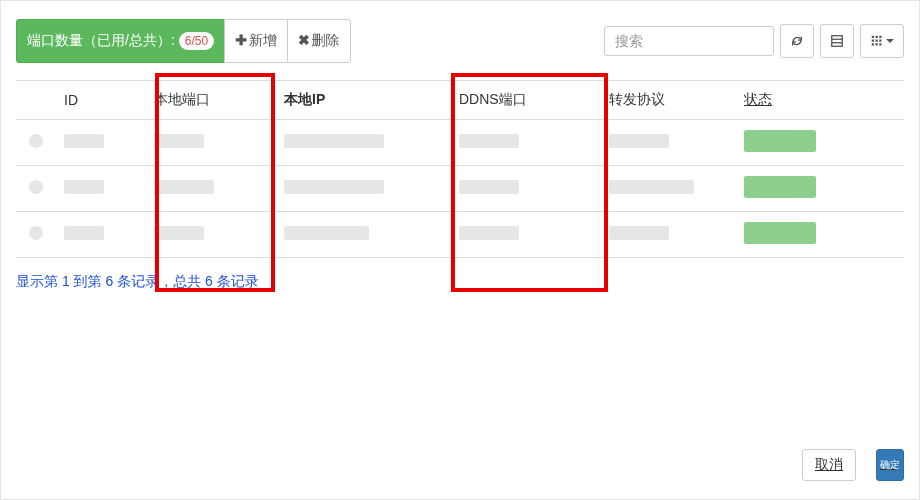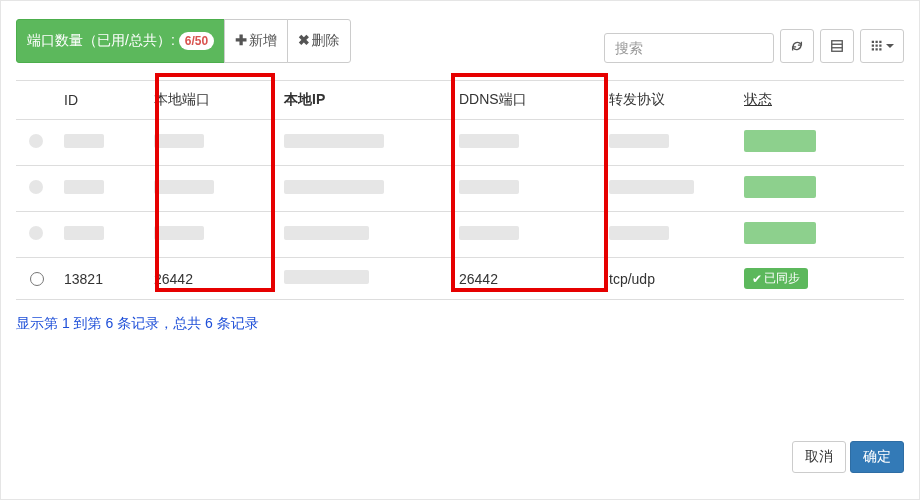--- a/index.html
+++ b/index.html
@@ -4,24 +4,24 @@
 <style>
   * { box-sizing: border-box; }
   body { margin: 0; font-family: "Helvetica Neue", Helvetica, Arial, "Microsoft YaHei", sans-serif; font-size: 14px; color: #333; background: #fff; }
   .modal { width: 920px; height: 500px; position: relative; border: 1px solid #e5e5e5; }
   .modal-inner { padding: 0; height: 100%; display: flex; flex-direction: column; }
   .header { display: flex; align-items: center; justify-content: space-between; padding: 15px 15px 0 15px; }
   .title { font-size: 17px; color: #333; }
   .close { color: #ccc; font-size: 20px; font-weight: bold; cursor: pointer; line-height: 1; margin-top: -10px; }
   .toolbar { display: flex; align-items: stretch; justify-content: space-between; padding: 12px 15px 10px 15px; margin-top: 6px; }
   .toolbar-left { display: flex; align-items: stretch; gap: 0; }
-  .toolbar-right { display: flex; align-items: flex-end; gap: 6px; }
+  .toolbar-right { display: flex; align-items: center; gap: 6px; }
   .btn { display: inline-flex; align-items: center; justify-content: center; padding: 6px 10px; font-size: 14px; line-height: 1.4; border: 1px solid #ccc; background: #fff; cursor: pointer; color: #555; }
   .port-count { background: #5cb85c; color: #fff; border: 1px solid #4cae4c; border-radius: 3px 0 0 3px; display: inline-flex; align-items: center; padding: 12px 10px; font-size: 14px; }
-  .port-count .badge { background: #fff; color: #d9534f; font-size: 12px; padding: 2px 6px; border-radius: 10px; margin-left: 4px; font-weight: bold; }
+  .port-count .badge { background: #fff; color: #d9534f; font-size: 12px; padding: 2px 6px; border-radius: 10px; margin-left: 4px; font-weight: normal; }
   .btn-group .btn { border-radius: 0; margin-left: -1px; }
   .btn-group .btn:last-child { border-radius: 0 3px 3px 0; }
   .btn .plus { font-weight: bold; margin-right: 2px; }
   .btn .xmark { font-weight: bold; margin-right: 2px; }
   .search { border: 1px solid #ccc; padding: 6px 10px; font-size: 14px; color: #555; width: 170px; border-radius: 3px; }
   .search::placeholder { color: #999; }
   .icon-btn { width: 34px; height: 34px; padding: 0; border-radius: 3px; }
   .icon-btn svg { width: 14px; height: 14px; }
 
   .table-wrap { position: relative; padding: 7px 15px; }
@@ -48,23 +48,23 @@
   .tag .chk { margin-right: 2px; font-size: 12px; }
 
   input[type="radio"] { width: 14px; height: 14px; }
 
   .red-box { position: absolute; border: 4px solid #e60000; pointer-events: none; }
   .rb1 { top: 0; left: 154px; width: 120px; height: 219px; }
   .rb2 { top: 0; left: 450px; width: 157px; height: 219px; }
 
   .footer-info { padding: 8px 15px 0 15px; color: #1d4ed8; font-size: 14px; }
 
-  .footer-btns { position: absolute; bottom: 16px; right: 0; padding: 10px 15px 10px; display: flex; gap: 4px; }
+  .footer-btns { position: absolute; bottom: 8px; right: 0; padding: 10px 15px 10px; display: flex; gap: 20px; text-decoration: underline; }
   .btn-default { border: 1px solid #ccc; background: #fff; color: #333; padding: 6px 12px; border-radius: 3px; cursor: pointer; font-size: 14px; }
-  .btn-primary { border: 1px solid #2e6da4; background: #337ab7; color: #fff; padding: 6px 12px; border-radius: 3px; cursor: pointer; font-size: 14px; }
+  .btn-primary { border: 1px solid #2e6da4; background: #337ab7; color: #fff; padding: 6px 3px; border-radius: 3px; cursor: pointer; font-size: 10px; }
 </style>
 </head>
 <body>
 
 <div class="modal">
   <div class="modal-inner">
 
 
     <div class="toolbar">
       <div class="toolbar-left btn-group">
@@ -149,32 +149,20 @@
           </tr>
           <tr>
             <td class="col-radio"><span class="redact" style="width:14px;height:14px;border-radius:50%"></span></td>
             <td><span class="redact rw1"></span></td>
             <td><span class="redact rw5"></span></td>
             <td><span class="redact rw3"></span></td>
             <td><span class="redact rw2"></span></td>
             <td><span class="redact rw2"></span></td>
             <td><span class="redact redact-green"></span></td>
           </tr>
-          <tr>
-            <td class="col-radio"><input type="radio" name="r" style=""></td>
-            <td>13821</td>
-            <td>26442</td>
-            <td><span class="redact rw3"></span></td>
-            <td>26442</td>
-            <td>tcp/udp</td>
-            <td><span class="tag">
-                  <span class="chk">✔</span>
-                  <span>已同步</span>
-                </span></td>
-          </tr>
         </tbody>
       </table>
       <div class="red-box rb1"></div>
       <div class="red-box rb2"></div>
     </div>
 
     <div class="footer-info">显示第 1 到第 6 条记录，总共 6 条记录</div>
 
     <div class="footer-btns">
       <button class="btn-default">取消</button>

